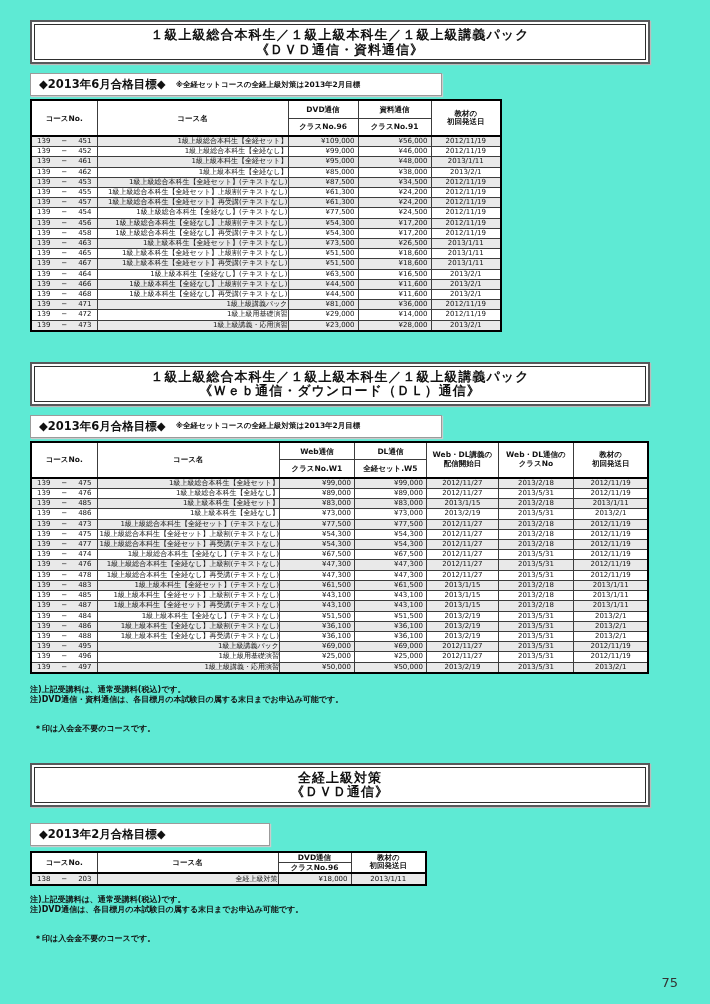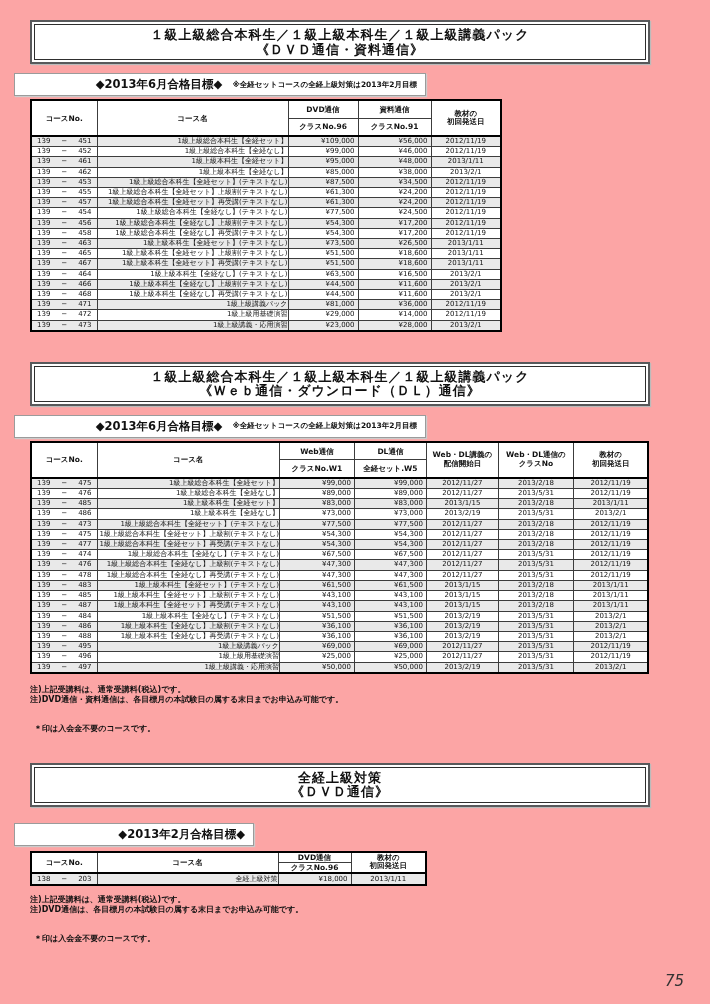--- a/index.html
+++ b/index.html
@@ -1,32 +1,32 @@
 <!DOCTYPE html>
 <html><head>
 <meta charset="utf-8">
 <style>
   html,body{margin:0;padding:0;background:#9a9a9a;}
   .sheet{
-    width:710px;height:1004px;background:#fca5a5;position:relative;overflow:hidden;
+    width:710px;height:1004px;background:#5eead4;position:relative;overflow:hidden;
     font-family:"DejaVu Sans","Liberation Sans",sans-serif;color:#111;margin:0 auto;
   }
   
   .title-box{
     box-sizing:border-box;width:620px;margin-left:30px;
     border:2px solid #58595b;
     box-shadow:inset 0 0 0 2px #ffffff, inset 0 0 0 3px #2e2e2e, 1px 1px 1px #bbb;
     padding:6px 4px 5px 4px;text-align:center;background:#fff;
   }
   .title-line{font-size:13px;font-weight:bold;line-height:14.5px;letter-spacing:1px;}
   
   .goal-box{
-    box-sizing:border-box;margin-left:14px;height:23px;background:#fff;
+    box-sizing:border-box;margin-left:30px;height:23px;background:#fff;
     border:1px solid #9b9b9b;box-shadow:1px 1px 1px #ccc;
-    display:flex;align-items:center;padding:0 8px;justify-content:flex-end;
+    display:flex;align-items:center;padding:0 8px;
   }
   .goal-box .goal{font-size:11.5px;font-weight:bold;white-space:nowrap;}
   .goal-box .goal-note{font-size:7.5px;font-weight:bold;margin-left:10px;white-space:nowrap;}
   .w1{width:412px;} .w3{width:240px;}
   
   table{border-collapse:collapse;table-layout:fixed;margin-left:30px;background:#fff;
         border:2px solid #000;}
   th,td{border:1px solid #3c3c3c;overflow:hidden;white-space:nowrap;box-sizing:border-box;}
   thead{border-bottom:2px solid #000;}
   th{font-size:7.5px;font-weight:bold;text-align:center;background:#fff;padding:0;line-height:9px;}
@@ -43,21 +43,21 @@
   td.c-date{text-align:center;}
   
   .footnote{margin-left:30px;margin-top:2px;font-size:7px;font-weight:bold;}
   .notes{margin-left:30px;font-size:8px;font-weight:bold;line-height:10px;}
   .star-note{margin-left:34px;font-size:8px;font-weight:bold;}
   
   .mt-top{margin-top:20px;} .mt-goal{margin-top:9px;} .mt-table{margin-top:3px;}
   .mt-title2{margin-top:30px;} .mt-notes{margin-top:11px;} .mt-star{margin-top:18px;}
   .mt-title3{margin-top:29px;} .mt-goal3{margin-top:16px;} .mt-table3{margin-top:5px;}
   .mt-notes3{margin-top:9px;}
-  .pageno{position:absolute;right:26px;bottom:14px;font-size:15px;color:#333;font-style:italic;}
+  .pageno{position:absolute;right:32px;bottom:14px;font-size:13px;color:#333;}
 </style>
 </head>
 <body>
 
 <div class="sheet">
 
   <div class="title-box mt-top">
     <div class="title-line">１級上級総合本科生／１級上級本科生／１級上級講義パック</div>
     <div class="title-line">《ＤＶＤ通信・資料通信》</div>
   </div>

